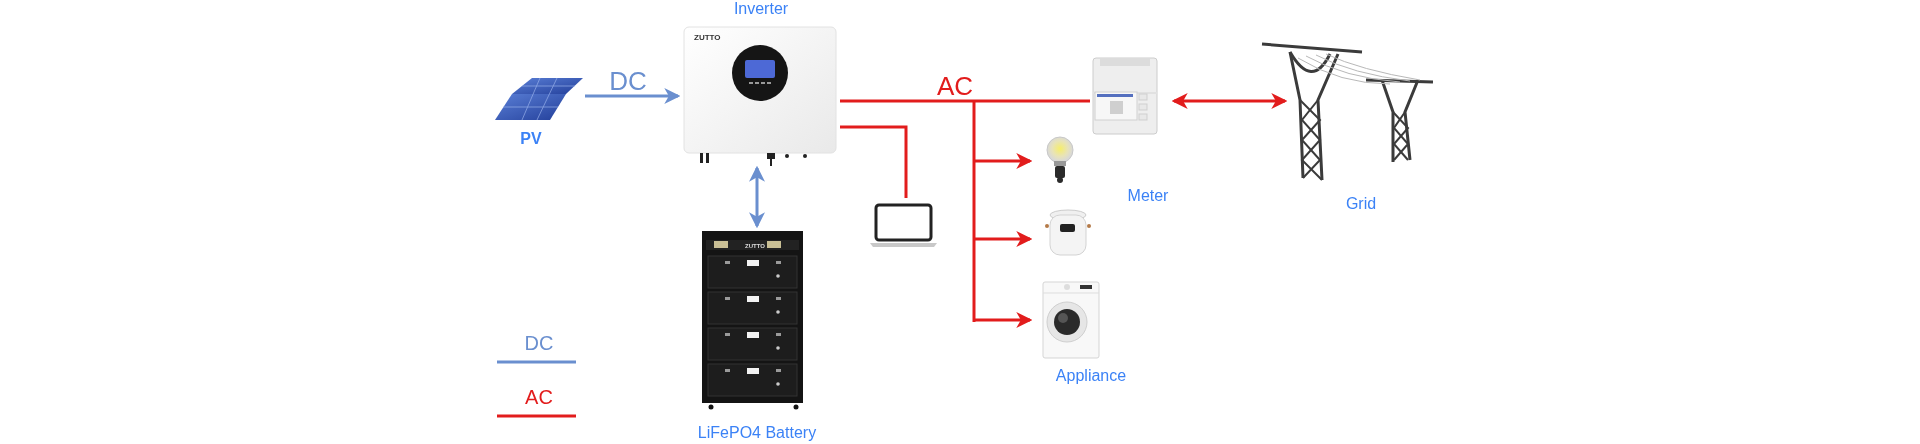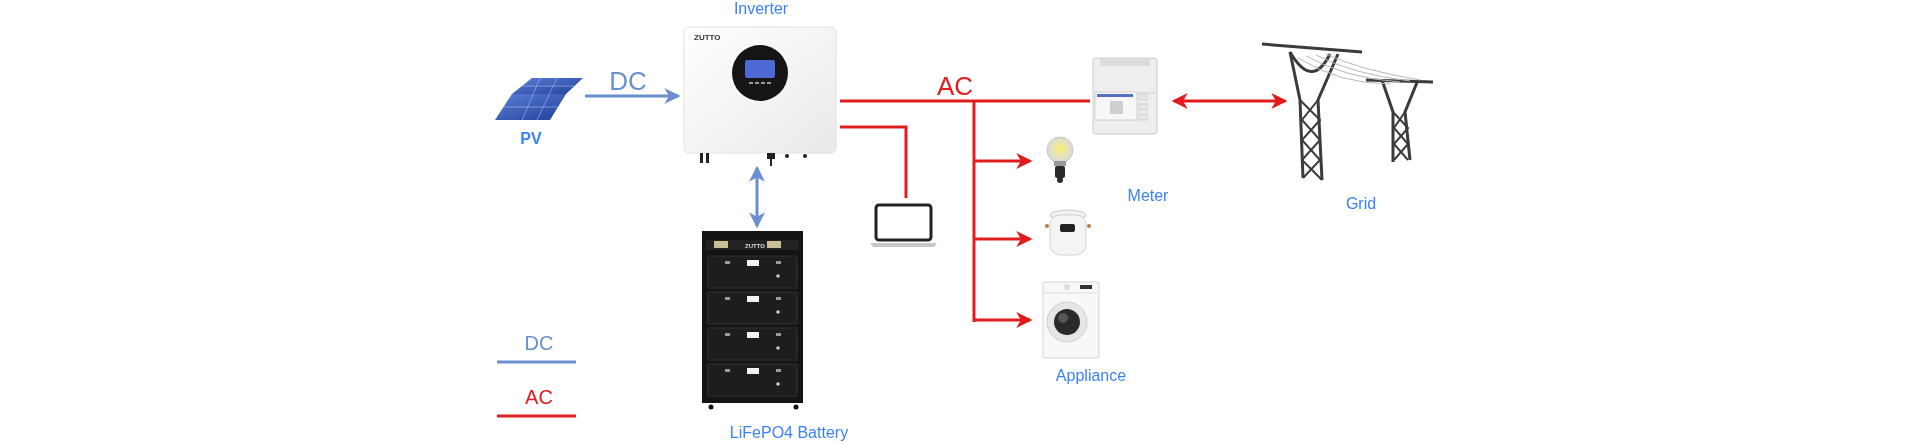--- a/index.html
+++ b/index.html
@@ -191,21 +191,21 @@
       <path d="M1326,54 Q1360,70 1420,80"></path>
     </g>
   </g>
 
   <line x1="497" y1="362" x2="576" y2="362" stroke="#6a8fcf" stroke-width="3"></line>
   <line x1="497" y1="416" x2="576" y2="416" stroke="#e21c1c" stroke-width="3"></line>
 </svg>
 
 <div class="lbl" style="left:761px; top:0px;">Inverter</div>
 <div class="lbl" style="left:531px; top:130px;font-weight:bold;">PV</div>
-<div class="lbl" style="left:789px; top:424px;">LiFePO4 Battery</div>
+<div class="lbl" style="left:757px; top:424px;">LiFePO4 Battery</div>
 <div class="lbl" style="left:1148px; top:152px;margin-top:35px;">Meter</div>
 <div class="lbl" style="left:1361px; top:195px;">Grid</div>
 <div class="lbl" style="left:1071px; top:367px;margin-left:20px;">Appliance</div>
 
 <div class="flow-lbl" style="left:628px; top:66px; color:#6a8fcf;">DC</div>
 <div class="flow-lbl" style="left:955px; top:71px; color:#e21c1c;">AC</div>
 
 <div class="legend-lbl" style="left:539px; top:332px; color:#6a8fcf;">DC</div>
 <div class="legend-lbl" style="left:539px; top:386px; color:#e21c1c;">AC</div>
 

